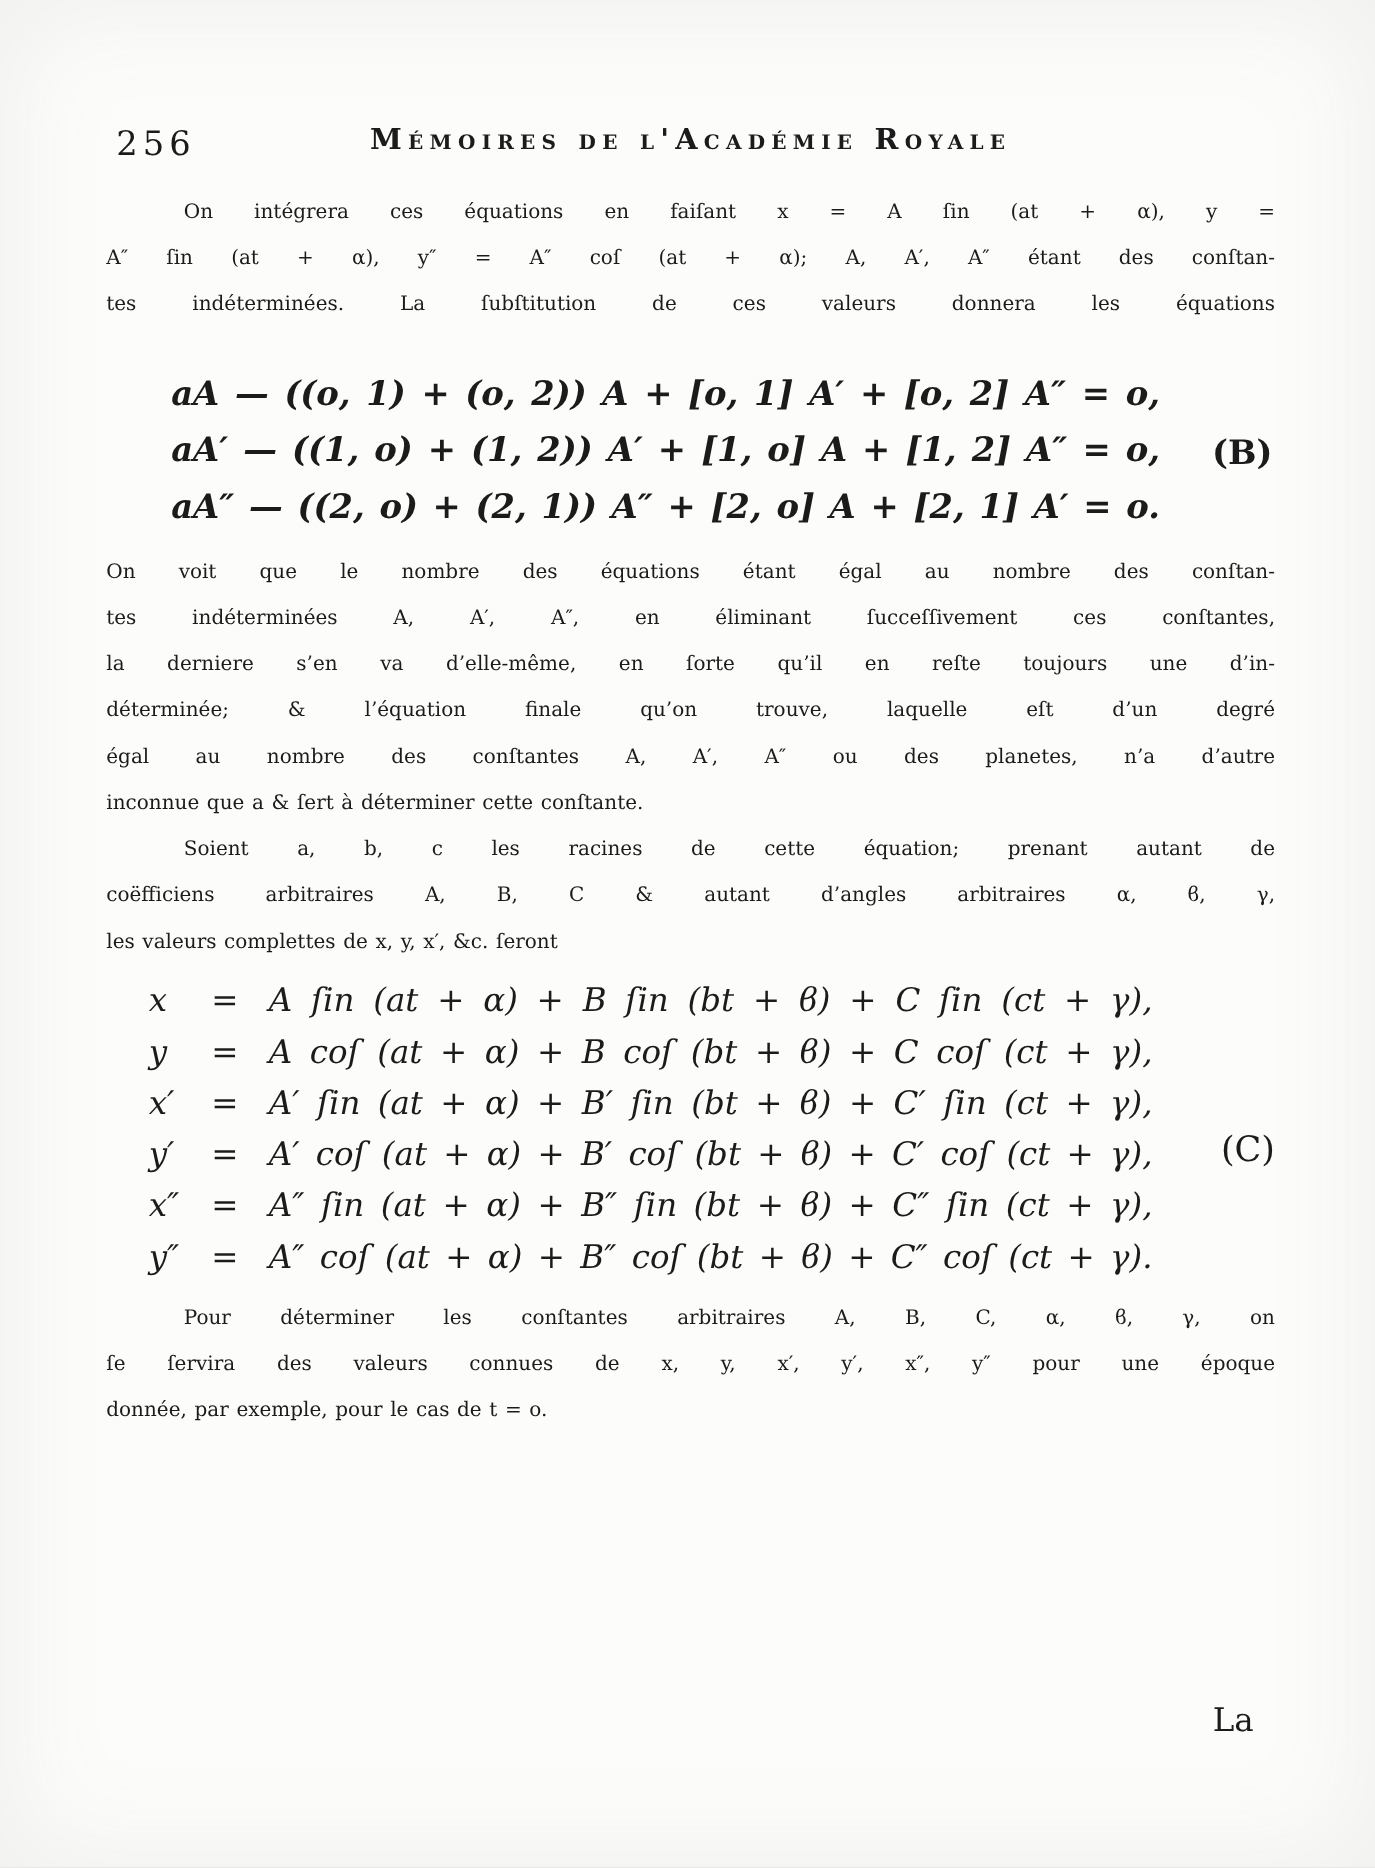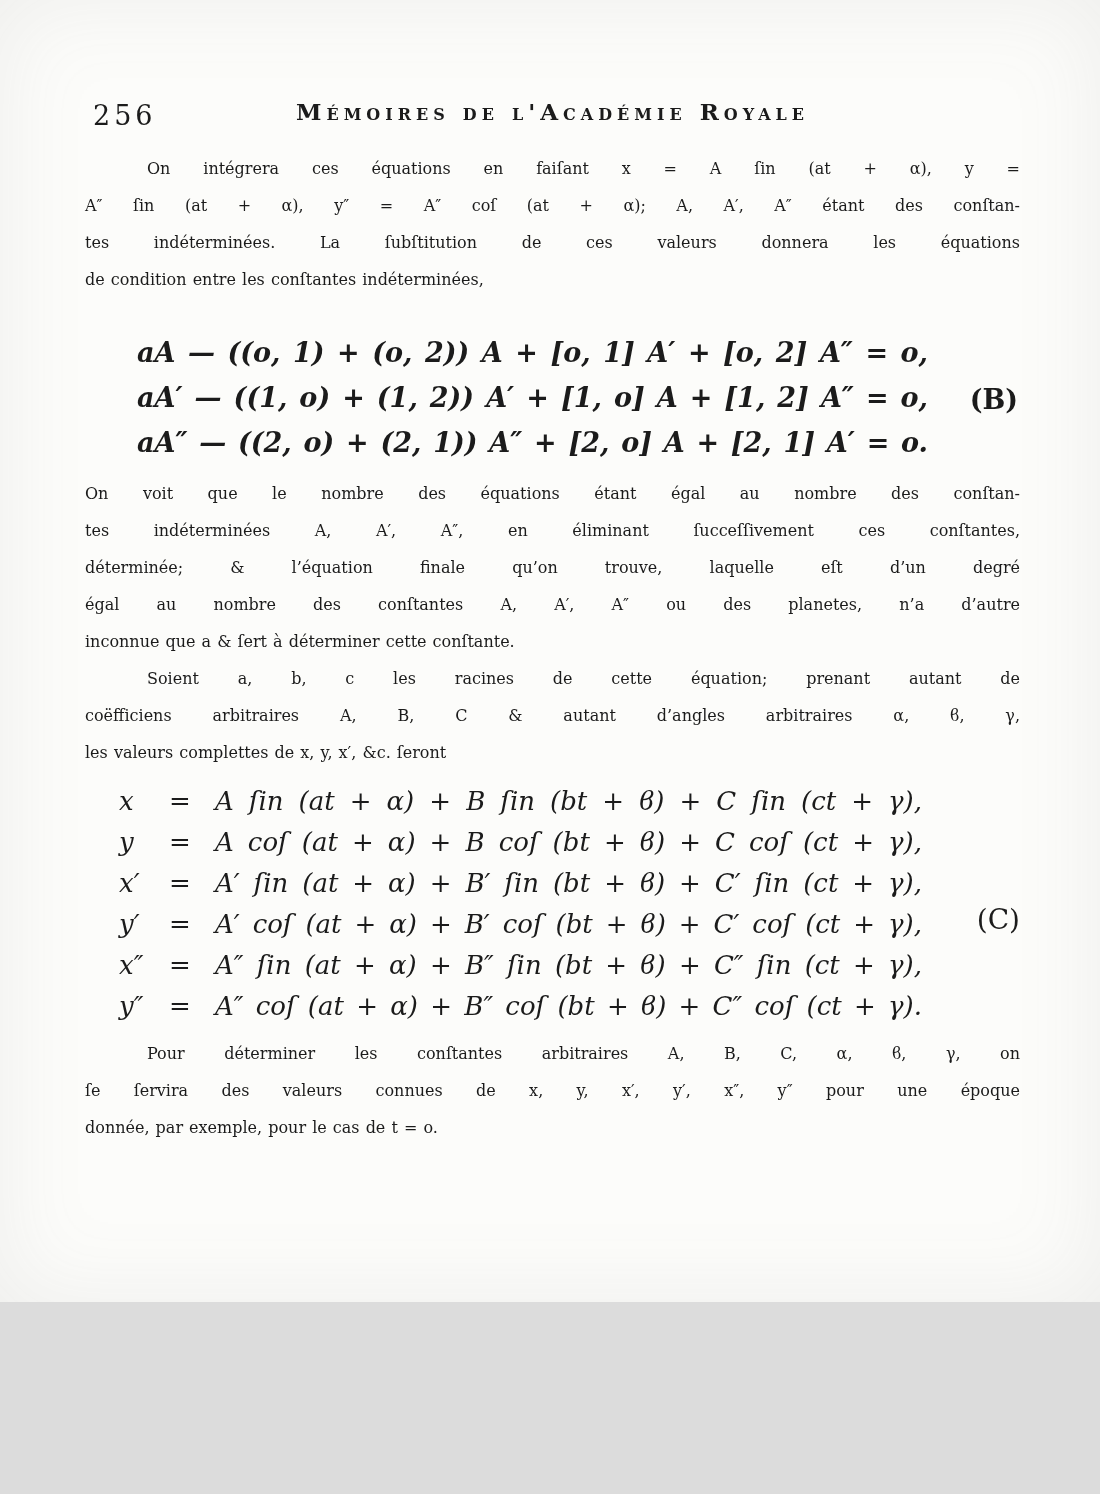--- a/index.html
+++ b/index.html
@@ -1,18 +1,18 @@
 <!DOCTYPE html>
 <html><head>
 <meta charset="utf-8">
 <style>
   html,body { margin:0; padding:0; background:#dcdcdc; }
   .page {
     position:relative;
-    width:1100px; height:1302px;
+    width:1100px; height:1494px;
     margin:0 auto;
     background:#fcfcfa;
     font-family:"DejaVu Serif", serif;
     color:#1b1b1b;
     overflow:hidden;
   }
   .page::after{ 
     content:""; position:absolute; inset:0; pointer-events:none;
     box-shadow: inset 0 0 90px rgba(120,120,120,0.10);
   }
@@ -61,51 +61,51 @@
     flex:1 1 auto; text-align:justify; text-align-last:justify;
     white-space:nowrap; padding-right:98px;
   }
   .eqc .eqlabel {
     position:absolute; right:0px; top:122px;
     font-style:normal; font-size:28px;
   }
 
   .catchword {
     position:absolute; right:97px; top:1362px;
-    font-size:16px;
+    font-size:26px;
   }
 </style>
 </head>
 <body>
 
 <div class="page">
   <div class="content">
 
     <div class="header-row">
       <span class="pagenum">256</span>
       <span class="running-title">Mémoires de l'Académie Royale</span>
     </div>
 
     <div class="para">
       <div class="line ind">On intégrera ces équations en faiſant  x = A ſin (at + α),  y =</div>
       <div class="line">A″ ſin (at + α),  y″ = A″ coſ (at + α);  A, A′, A″  étant des conſtan-</div>
       <div class="line">tes indéterminées.  La ſubſtitution de ces valeurs donnera les équations</div>
-      <div class="line last">de condition entre les conſtantes indéterminées,</div>
     </div>
 
     <div class="eqb">
       <div class="line">aA — ((o, 1) + (o, 2)) A + [o, 1] A′ + [o, 2] A″ = o,</div>
       <div class="line">aA′ — ((1, o) + (1, 2)) A′ + [1, o] A + [1, 2] A″ = o,</div>
       <div class="line">aA″ — ((2, o) + (2, 1)) A″ + [2, o] A + [2, 1] A′ = o.</div>
       <span class="eqlabel">(B)</span>
     </div>
 
     <div class="para">
       <div class="line">On voit que le nombre des équations étant égal au nombre des conſtan-</div>
       <div class="line">tes indéterminées  A, A′, A″,  en éliminant ſucceſſivement ces conſtantes,</div>
+      <div class="line">la derniere s’en va d’elle-même,  en ſorte qu’il en reſte toujours une d’in-</div>
       <div class="line">déterminée;  &amp; l’équation finale qu’on trouve,  laquelle eſt d’un degré</div>
       <div class="line">égal au nombre des conſtantes  A,  A′,  A″  ou des planetes,  n’a d’autre</div>
       <div class="line last">inconnue que  a  &amp; ſert à déterminer cette conſtante.</div>
     </div>
 
     <div class="para gap">
       <div class="line ind">Soient  a,  b,  c  les racines de cette équation;  prenant autant de</div>
       <div class="line">coëfficiens arbitraires  A,  B,  C  &amp; autant d’angles arbitraires  α,  ϐ,  γ,</div>
       <div class="line last">les valeurs complettes de  x,  y,  x′,  &amp;c.  ſeront</div>
     </div>

